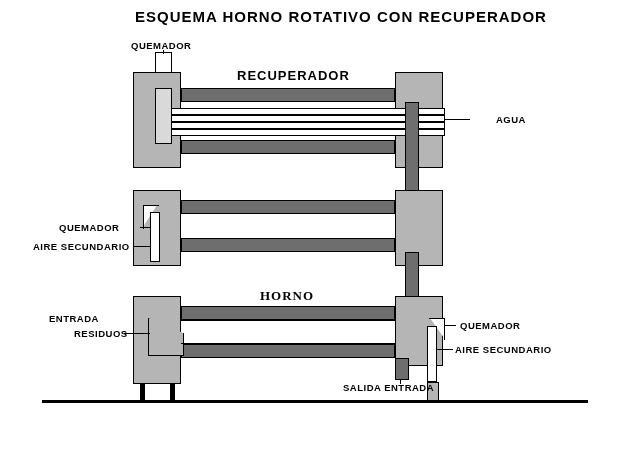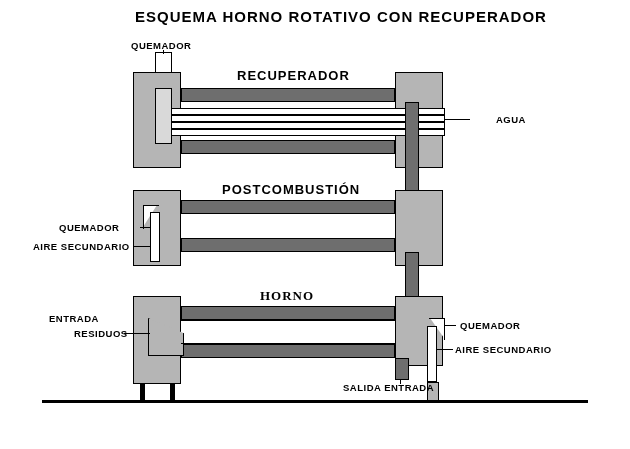--- a/index.html
+++ b/index.html
@@ -96,21 +96,20 @@
 
   <div class="shape duct" style="left:181px; top:238px; width:214px; height:14px;"></div>
 
   <div class="tri" style="left:143px; top:205px; border-top:0 solid transparent; border-left:14px solid #ffffff; border-bottom:22px solid transparent;"></div>
   <div class="shape" style="left:143px; top:205px; width:15px; height:23px; border-left:1px solid #000; border-top:1px solid #000;"></div>
 
   <div class="shape whiteduct" style="left:150px; top:212px; width:10px; height:50px;"></div>
 
   <div class="shape duct" style="left:405px; top:252px; width:14px; height:70px;"></div>
 
-  <div class="lbl section-title" style="left:222px; top:182px;">POSTCOMBUSTIÓN</div>
 
   <div class="lbl small-lbl" style="left:59px; top:222px;">QUEMADOR</div>
   <div class="leader" style="position:absolute; left:140px; top:227px; width:10px;"></div>
 
   <div class="lbl small-lbl" style="left:33px; top:241px;">AIRE SECUNDARIO</div>
   <div class="leader" style="position:absolute; left:133px; top:246px; width:18px;"></div>
 
   <div class="shape gray-block" style="left:133px; top:296px; width:48px; height:88px;"></div>
 
   <div class="shape gray-block" style="left:395px; top:296px; width:48px; height:70px;"></div>

